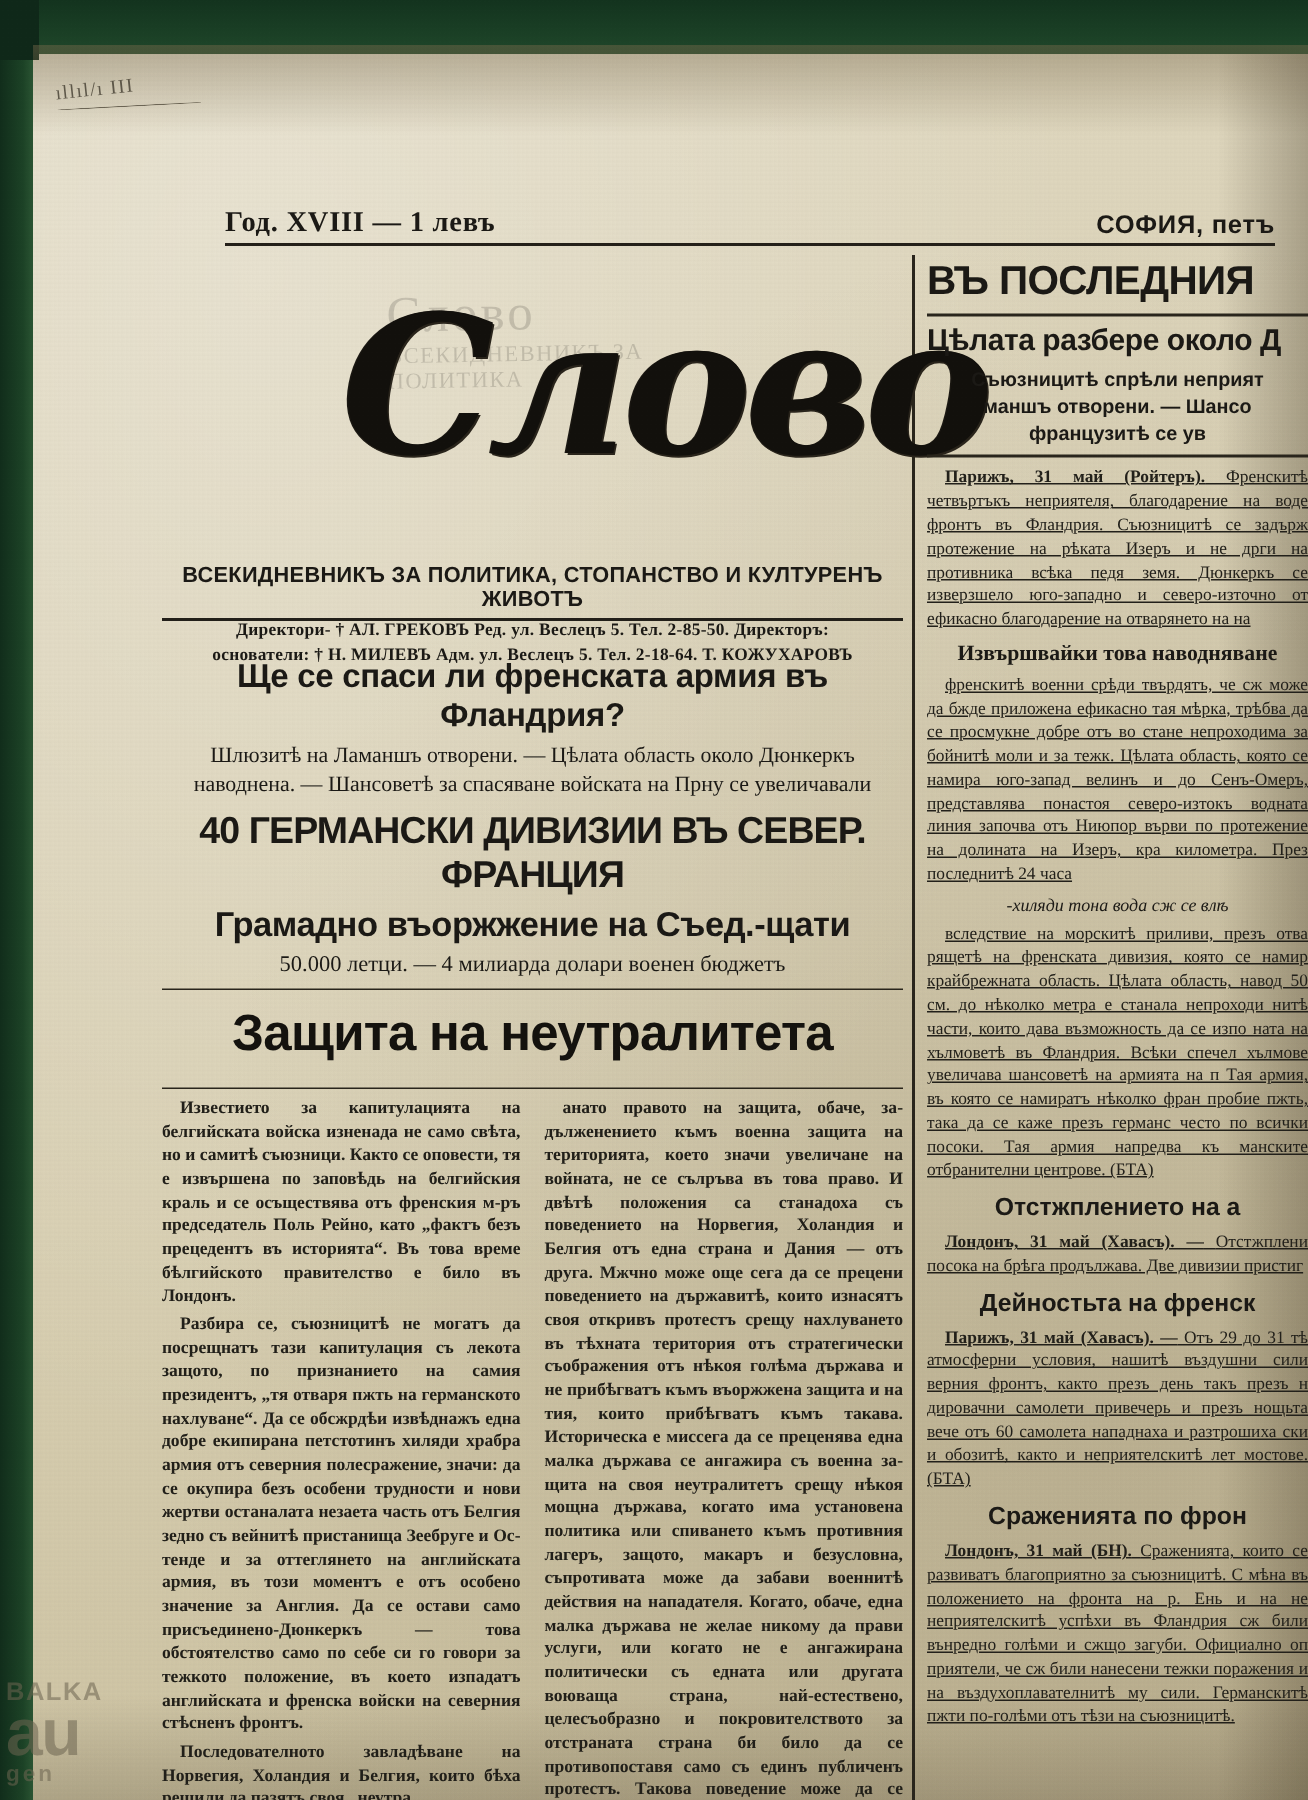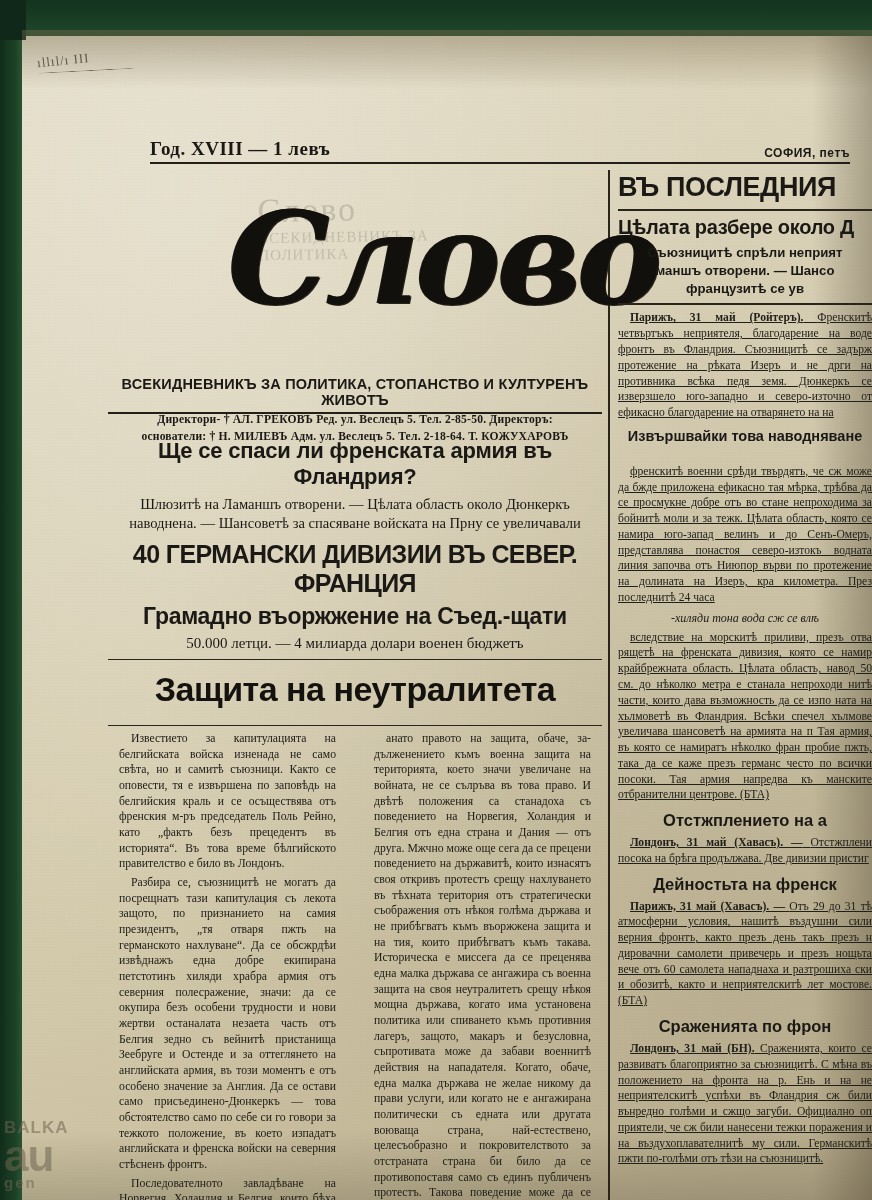--- a/index.html
+++ b/index.html
@@ -55,21 +55,21 @@
   .scribble .line{
     display:block;width:96px;height:0;border-top:1.2px solid #4a4334;
     margin-top:4px;border-radius:40%;transform:rotate(3deg);
   }
   
   .issue-bar{
     position:absolute;left:150px;top:138px;width:700px;
     display:flex;justify-content:space-between;align-items:flex-end;
   }
   .issue-left{font-family:"Liberation Serif",serif;font-weight:bold;font-size:19px;letter-spacing:.5px;}
-  .issue-right{font-family:"Liberation Sans",sans-serif;font-weight:bold;font-size:12px;letter-spacing:.5px;}
+  .issue-right{font-family:"Liberation Sans",sans-serif;font-weight:bold;font-size:17px;letter-spacing:.5px;}
   .rule-top{position:absolute;left:150px;top:162px;width:700px;border-top:2px solid #25211a;}
 
   
   .left-col{position:absolute;left:108px;top:176px;width:494px;}
   .vrule{position:absolute;left:608px;top:170px;width:0;height:1030px;border-left:2px solid #2a261d;}
   .right-col{position:absolute;left:618px;top:170px;width:254px;overflow:hidden;height:1030px;}
 
   
   .logo-wrap{position:relative;height:230px;}
   .ghost{
@@ -131,21 +131,21 @@
   
   .body2{
     display:flex;gap:16px;margin-top:4px;
   }
   .bcol{
     width:239px;
     font-family:"Liberation Serif",serif;
     font-size:11.7px;line-height:1.34;text-align:justify;
     text-justify:inter-word;hyphens:auto;color:#22201a;
   }
-  .bcol p{margin:0 11px 3px;text-indent:12px;}
+  .bcol p{margin:0 0 3px;text-indent:12px;font-weight:bold;}
 
   
   .r-hl1{
     font-family:"Liberation Sans",sans-serif;font-weight:bold;font-size:27px;
     letter-spacing:-.4px;margin:2px 0 6px;white-space:nowrap;
   }
   .r-rule{border-top:2px solid #2a261d;margin:5px 0;}
   .r-hl2{
     font-family:"Liberation Sans",sans-serif;font-weight:bold;font-size:20px;
     margin:4px 0 5px;white-space:nowrap;letter-spacing:-.3px;
@@ -154,22 +154,22 @@
     font-family:"Liberation Sans",sans-serif;font-weight:bold;font-size:13.2px;
     line-height:1.35;margin:0 0 6px;
   }
   .r-sub .ctr{text-align:center;display:block;}
   .r-body{
     font-family:"Liberation Serif",serif;font-size:11.6px;line-height:1.36;
     text-align:justify;color:#23211b;
   }
   .r-body p{margin:0 0 4px;text-indent:12px;text-decoration:underline;}
   .r-sechead{
-    font-family:Liberation Sans, sans-serif;font-weight:bold;font-size:14.5px;
-    margin:7px 0 20px;text-align:center;
+    font-family:Liberation Serif, serif;font-weight:bold;font-size:14.5px;
+    margin:7px 0 4px;text-align:center;
   }
   .r-center-head{
     font-family:"Liberation Sans",sans-serif;font-weight:bold;font-size:16.5px;
     margin:8px 0 5px;text-align:center;white-space:nowrap;
   }
   .r-italicline{
     font-family:"Liberation Serif",serif;font-style:italic;font-size:12px;
     margin:5px 0 4px;text-align:center;
   }
   

